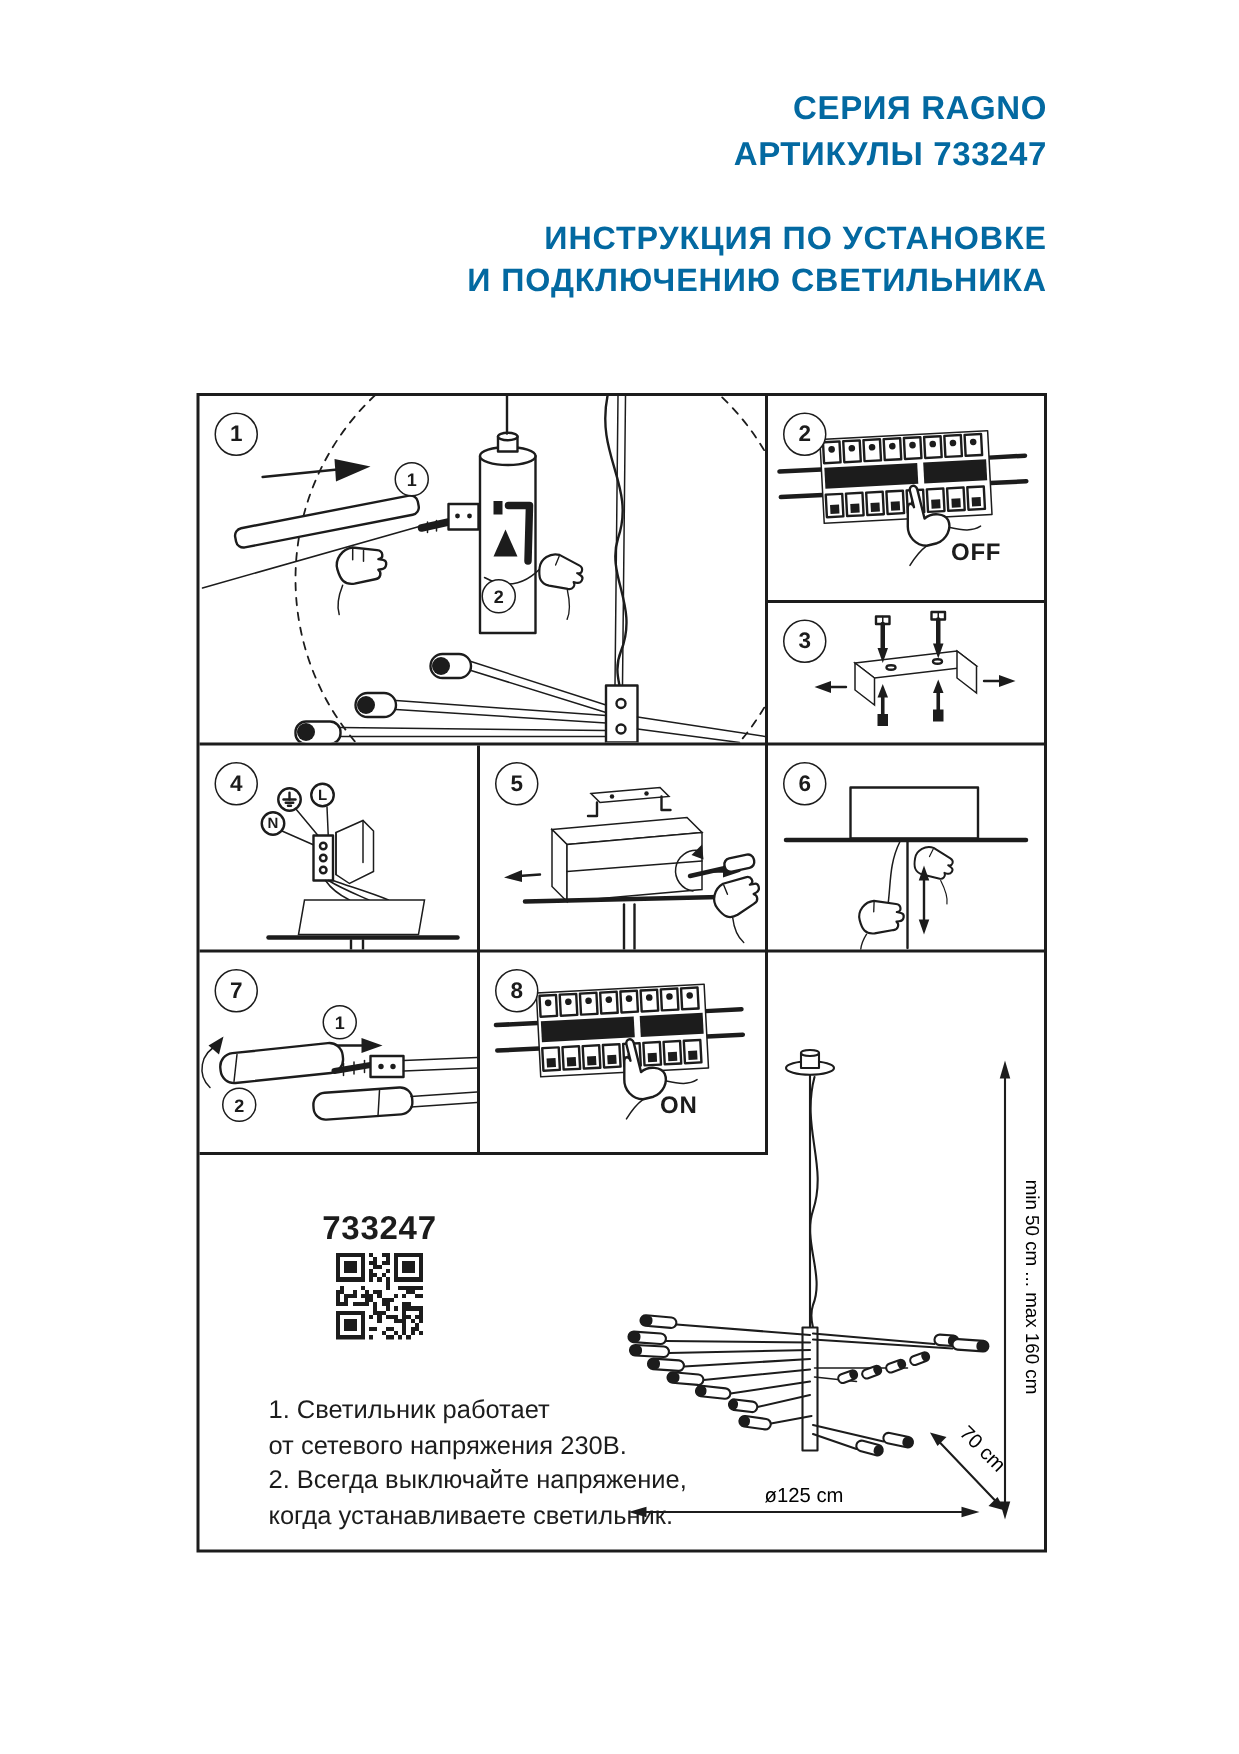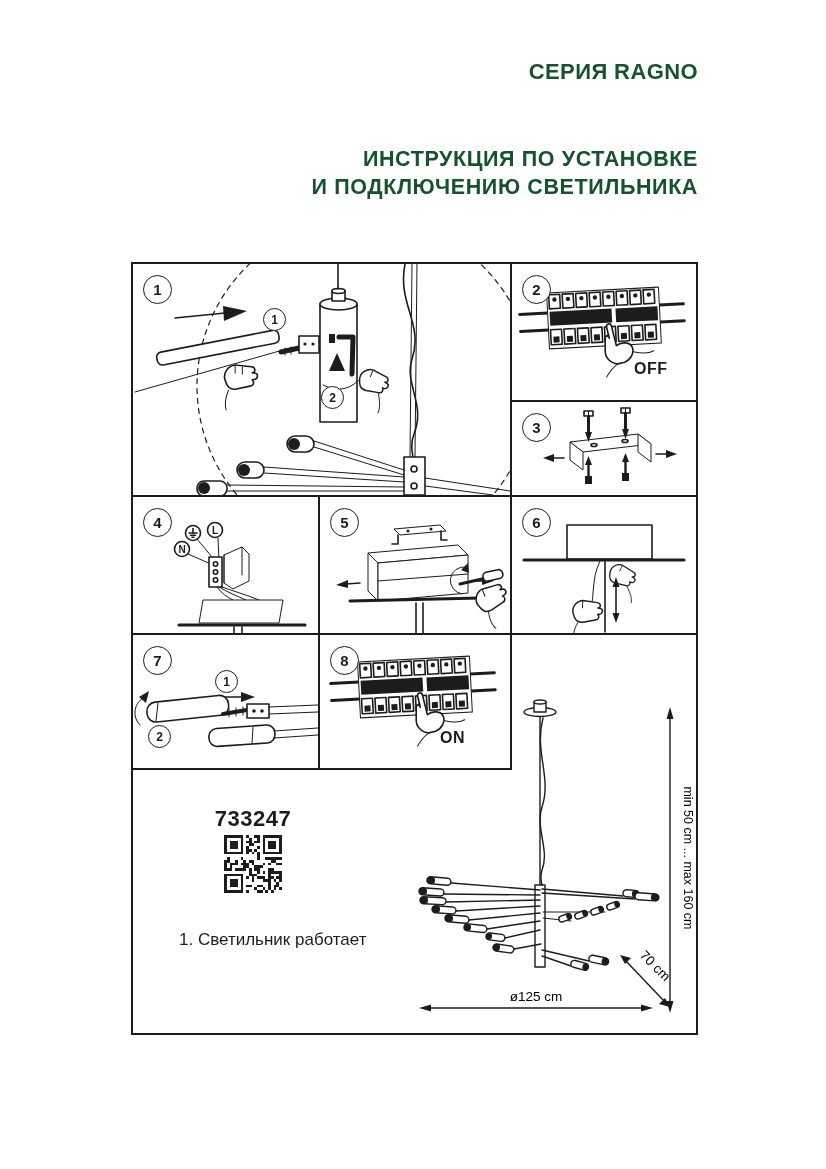--- a/index.html
+++ b/index.html
@@ -1,20 +1,20 @@
 <!DOCTYPE html>
 <html><head>
 <meta charset="utf-8">
 <style>
   html,body{margin:0;padding:0;background:#ffffff;}
   body{width:826px;height:1169px;position:relative;overflow:hidden;
        font-family:"Liberation Sans","DejaVu Sans",sans-serif;color:#1c1c1c;}
   .abs{position:absolute;}
   
-  .hdr{position:absolute;right:128px;text-align:right;font-weight:bold;color:#14532d;}
+  .hdr{position:absolute;right:128px;text-align:right;font-weight:bold;color:#0369a1;}
   .hdr-top{top:56px;font-size:22px;line-height:31px;letter-spacing:.4px;}
   .hdr-sub{top:145px;font-size:21.5px;line-height:28px;letter-spacing:.6px;margin-left:44px;}
   
   .frame{position:absolute;left:131px;top:262px;width:567px;height:773px;
          border:2px solid #1c1c1c;box-sizing:border-box;background:#fff;}
   .gridline{position:absolute;background:#1c1c1c;}
   .panel{position:absolute;box-sizing:border-box;}
   .badge{position:absolute;left:10px;top:11px;width:27px;height:27px;border:1.6px solid #1c1c1c;
          border-radius:50%;display:flex;align-items:center;justify-content:center;
          font-size:15px;font-weight:600;background:#fff;z-index:3;}
@@ -36,20 +36,21 @@
   .artnum{position:absolute;left:55px;top:542px;width:130px;text-align:center;
           font-size:22px;font-weight:bold;letter-spacing:.5px;}
   .qr{position:absolute;left:91px;top:571px;width:58px;height:58px;}
   .notes{position:absolute;left:17px;top:664px;width:310px;font-size:17px;line-height:23.5px;margin-left:29px;}
 </style>
 </head>
 <body>
 
 <div class="hdr hdr-top">
   <div>СЕРИЯ RAGNO</div>
+  <div>АРТИКУЛЫ 733247</div>
 </div>
 <div class="hdr hdr-sub">
   <div>ИНСТРУКЦИЯ ПО УСТАНОВКЕ</div>
   <div>И ПОДКЛЮЧЕНИЮ СВЕТИЛЬНИКА</div>
 </div>
 
 <div class="frame">
 
   <div class="gridline" style="left:377px;top:0;width:2px;height:506px"></div>
   <div class="gridline" style="left:185px;top:233px;width:2px;height:273px"></div>
@@ -643,20 +644,23 @@
       <rect x="6" y="20" width="1" height="1" fill="#1c1c1c"></rect>
       <rect x="8" y="20" width="1" height="1" fill="#1c1c1c"></rect>
       <rect x="12" y="20" width="1" height="1" fill="#1c1c1c"></rect>
       <rect x="13" y="20" width="1" height="1" fill="#1c1c1c"></rect>
       <rect x="15" y="20" width="1" height="1" fill="#1c1c1c"></rect>
       <rect x="17" y="20" width="1" height="1" fill="#1c1c1c"></rect>
     </svg>
 
   <div class="notes">
     <div>1. Светильник работает</div>
+    <div>от сетевого напряжения 230В.</div>
+    <div>2. Всегда выключайте напряжение,</div>
+    <div>когда устанавливаете светильник.</div>
   </div>
 
   <svg class="abs" style="left:268px;top:428px;width:293px;height:338px" viewBox="0 0 293 338">
     <g style="stroke:#1c1c1c;fill:none;stroke-width:1.4;stroke-linecap:round;stroke-linejoin:round;">
 
       <g>
         <ellipse cx="139" cy="20" rx="16" ry="4.5" fill="#fff"></ellipse>
         <rect x="133" y="10" width="12" height="10" fill="#fff"></rect>
         <ellipse cx="139" cy="10" rx="6" ry="2" fill="#fff"></ellipse>
       </g>

